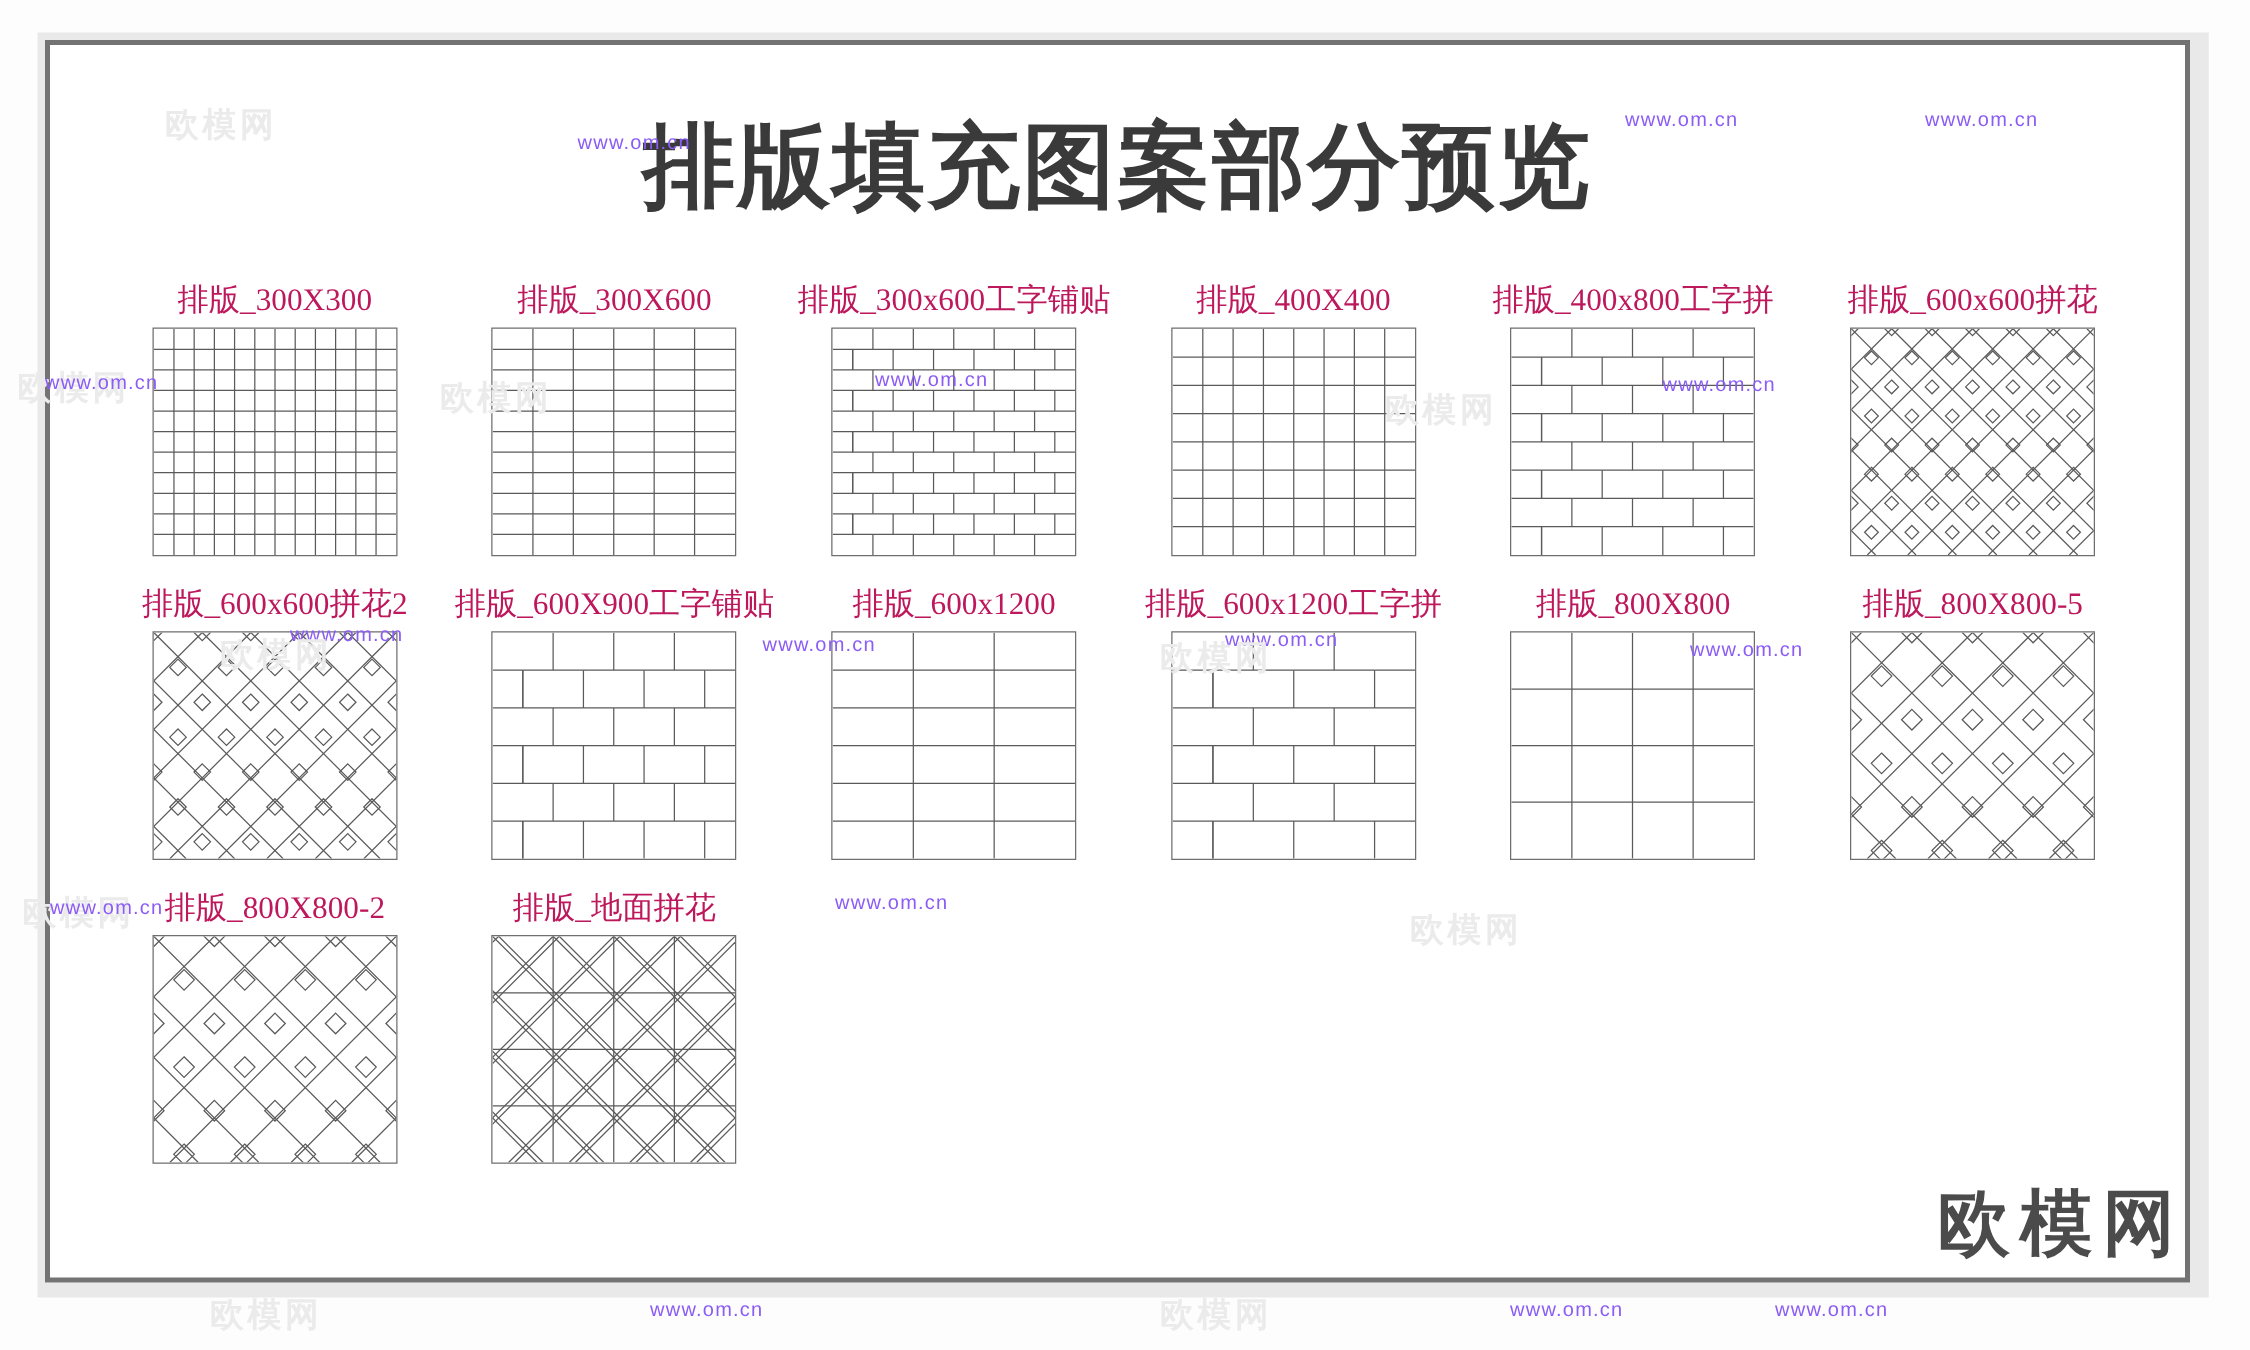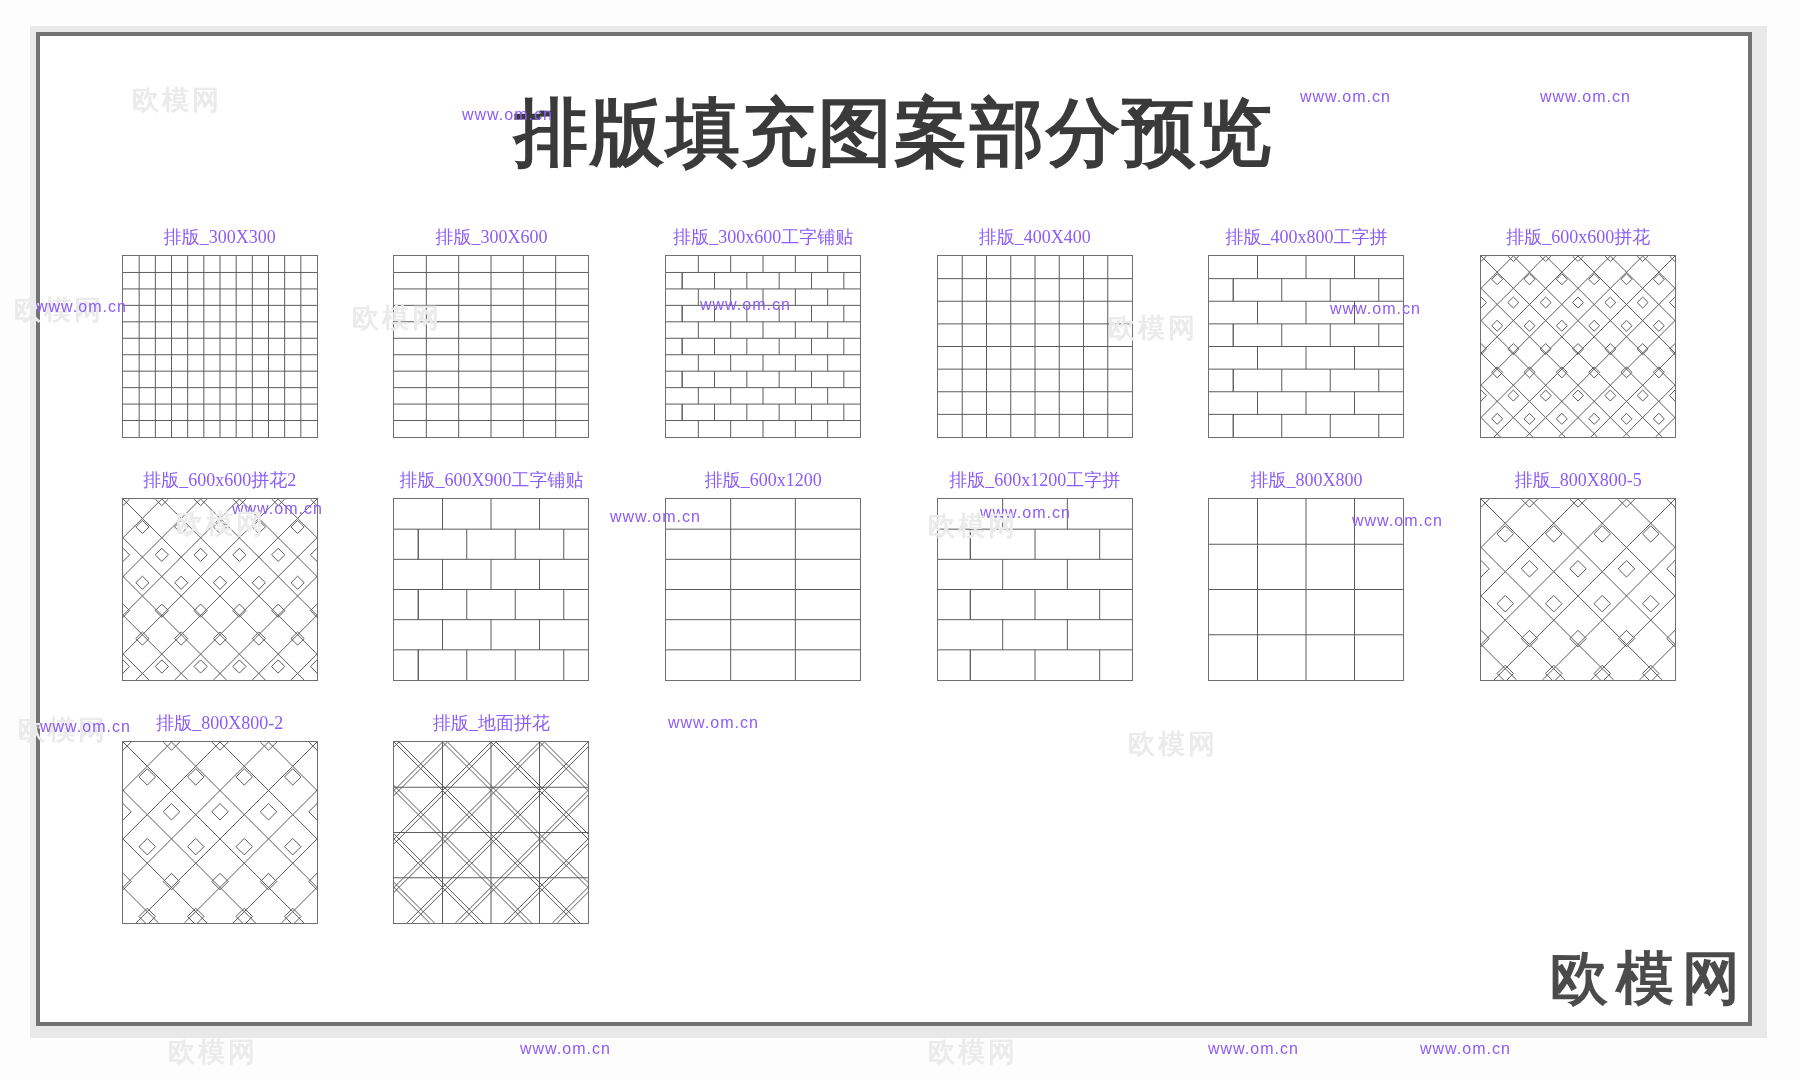--- a/index.html
+++ b/index.html
@@ -63,22 +63,22 @@
     row-gap: 0px;
   }
   .cell {
     position: relative;
     display: flex;
     flex-direction: column;
     align-items: center;
   }
   .cell-label {
     font-family: "Liberation Serif", "DejaVu Serif", serif;
-    font-size: 18px;
-    color: #8b5cf6;
+    font-size: 25px;
+    color: #be185d;
     white-space: nowrap;
     letter-spacing: 0px;
     margin-bottom: 9px;
     line-height: 1;
   }
   .swatch {
     width: 196px;
     height: 183px;
     background: #ffffff;
     border: 1px solid #6f6f6f;

